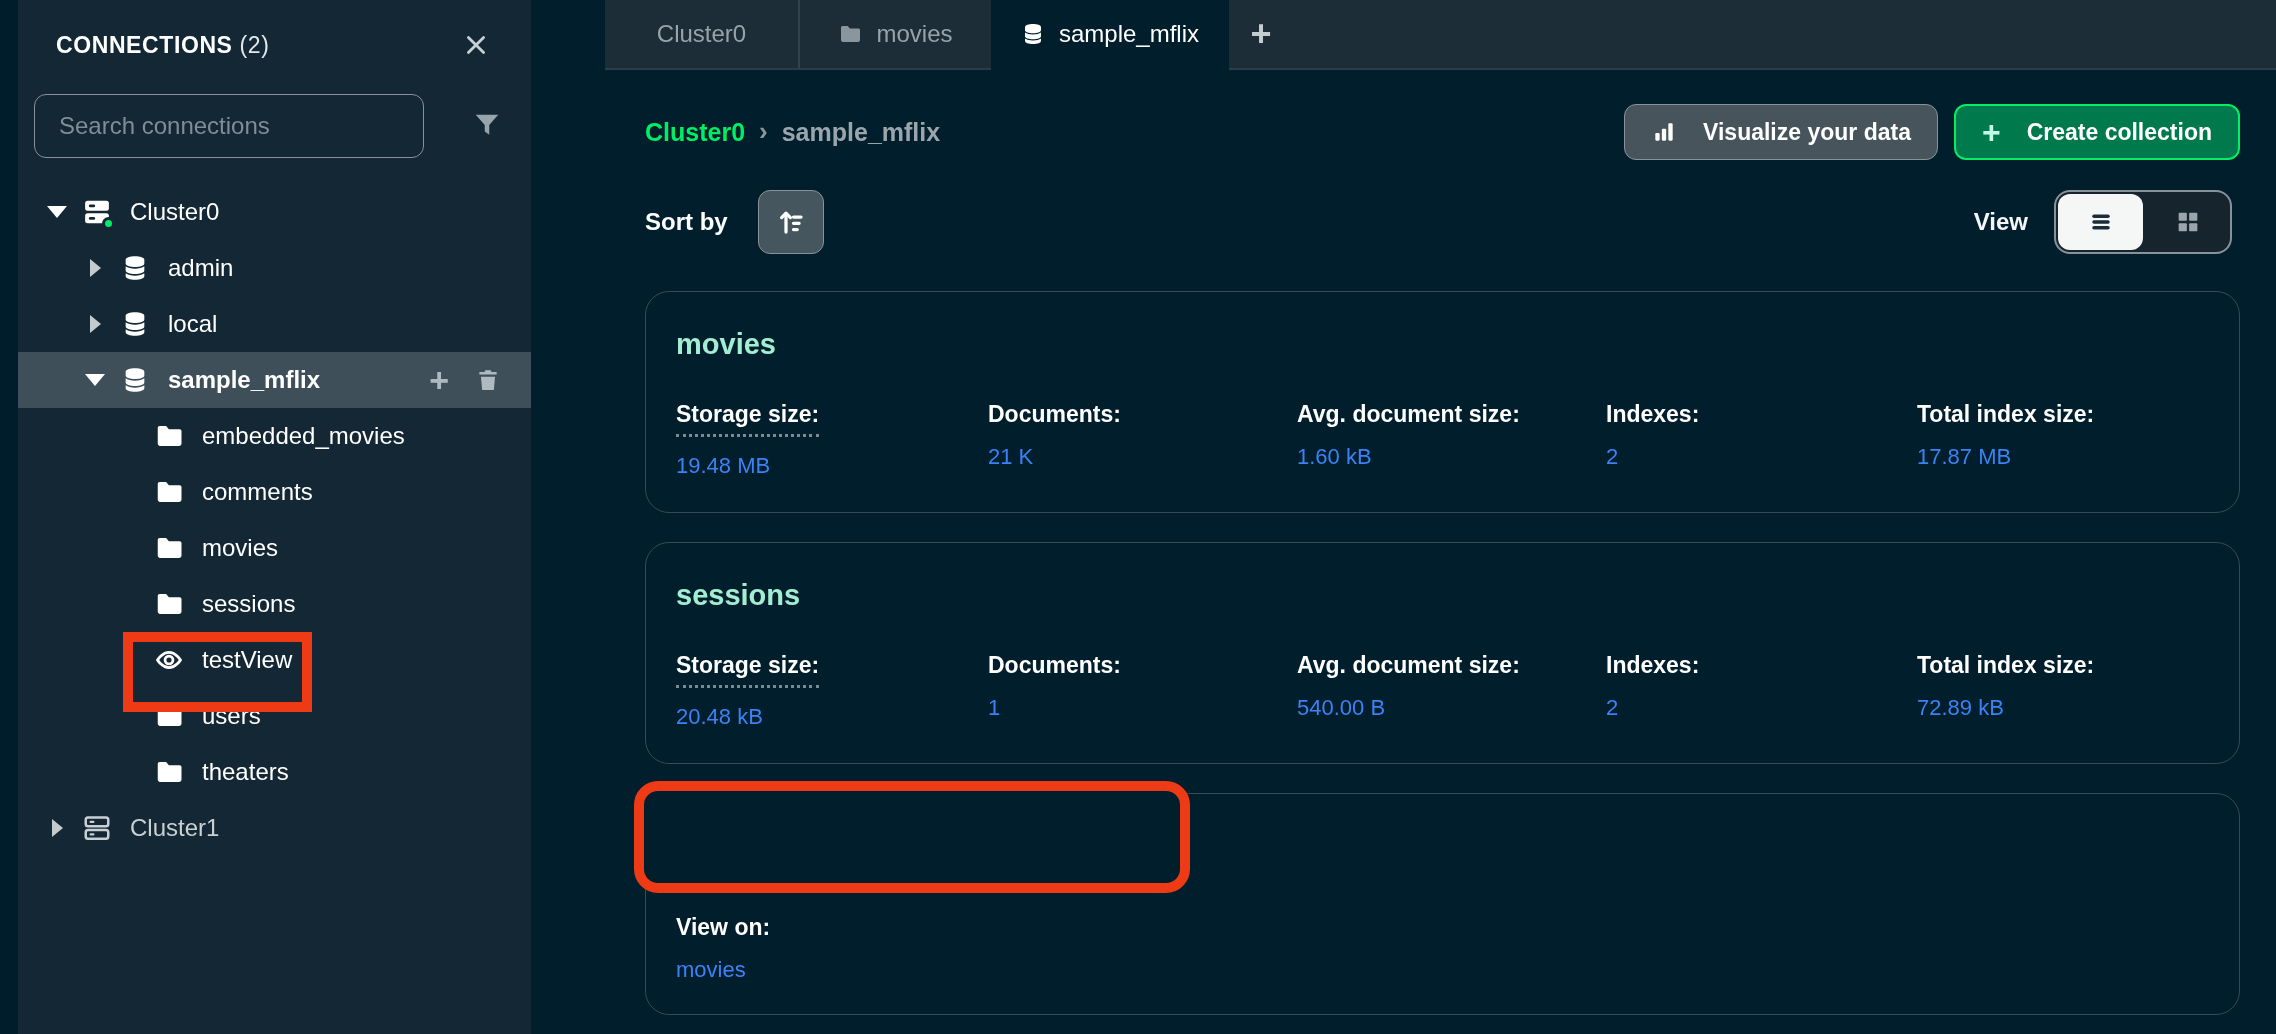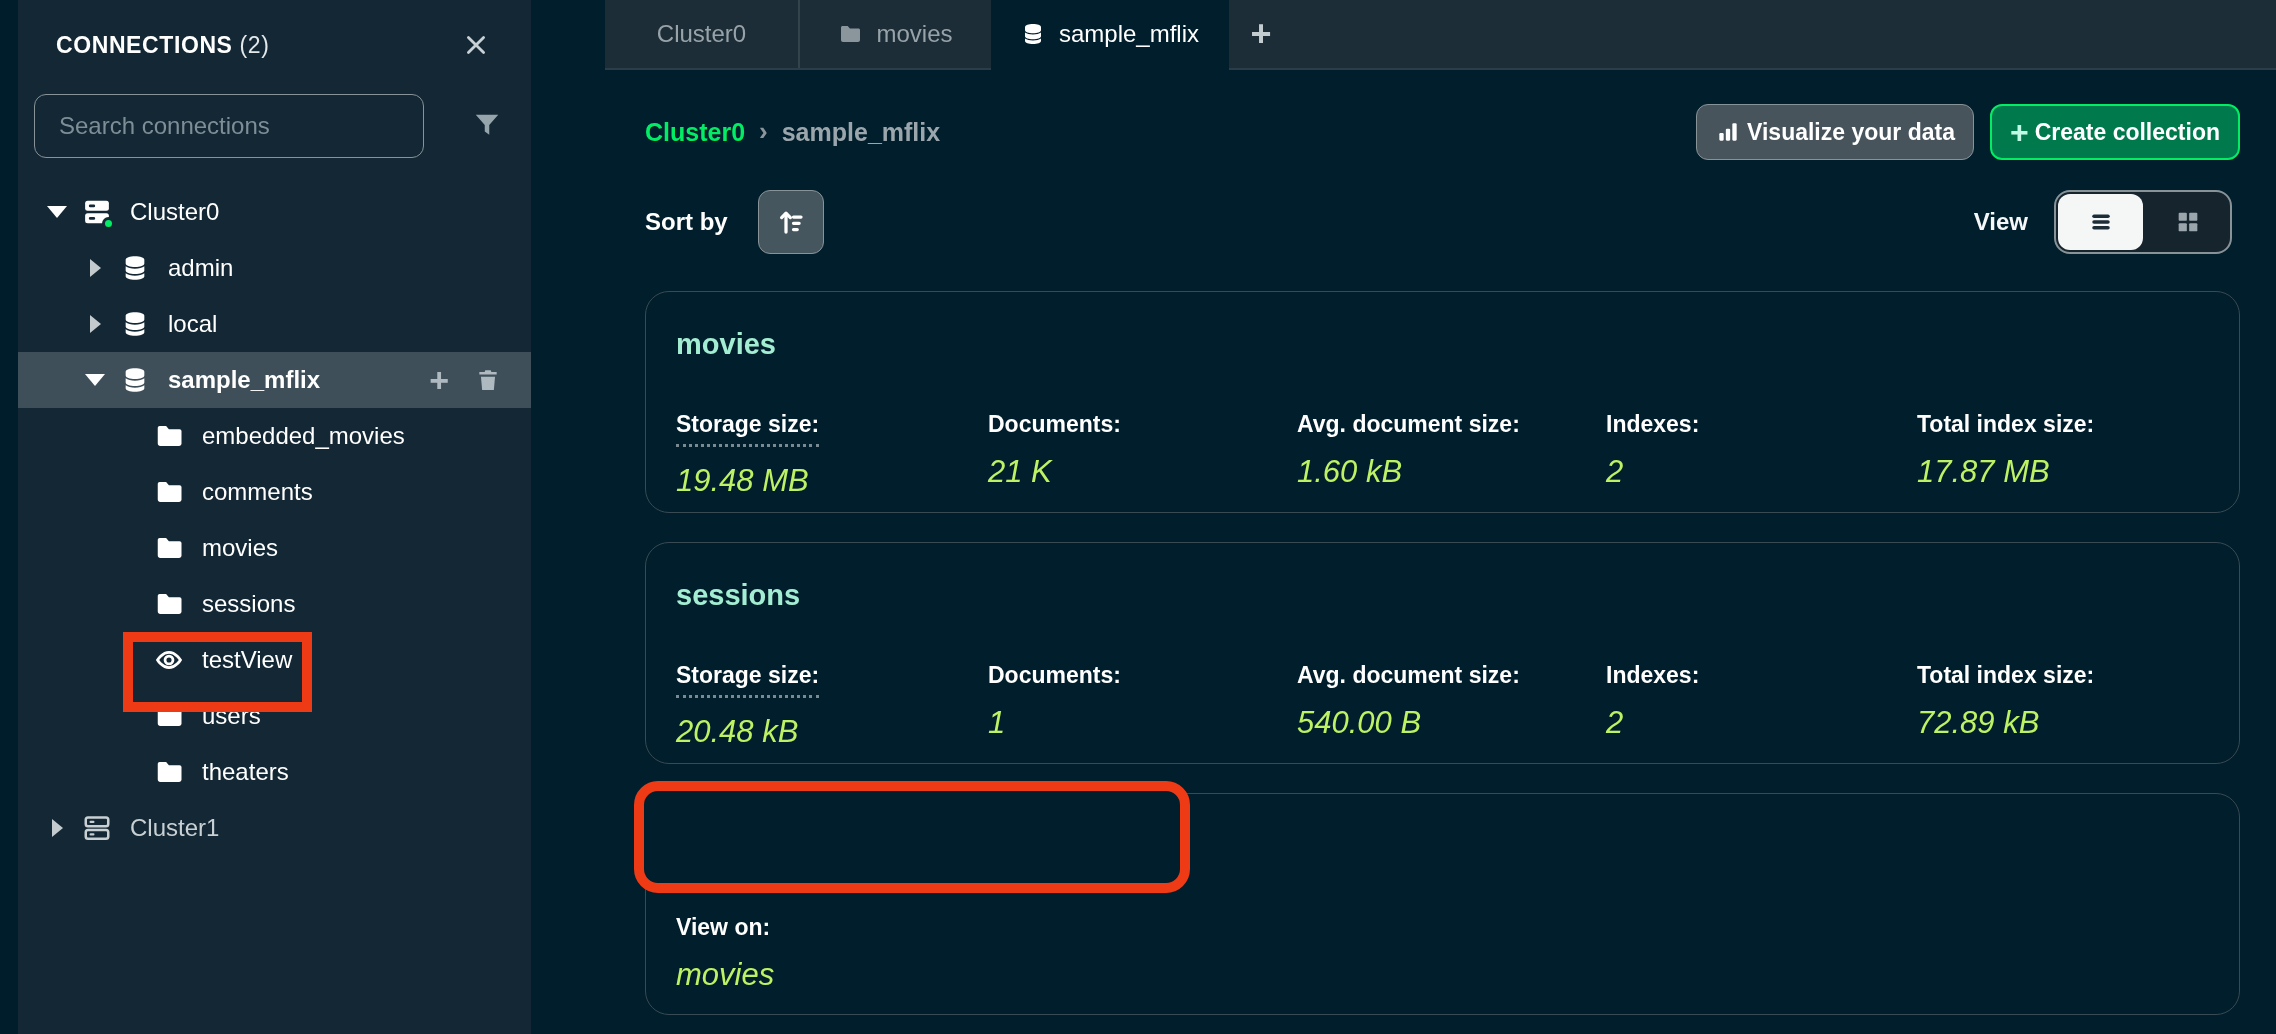--- a/index.html
+++ b/index.html
@@ -58,22 +58,22 @@
   .tab-add{ width:64px; display:flex; align-items:center; justify-content:center; font-size:36px; font-weight:700; color:#C3CCCF; cursor:pointer; }
 
   .content{ padding:0 36px 0 40px; }
   .header-row{ margin-top:34px; display:flex; align-items:center; justify-content:space-between; }
   .breadcrumb{ display:flex; align-items:center; gap:14px; font-size:25px; font-weight:700; }
   .bc-cluster{ color:#00ED64; cursor:pointer; }
   .bc-sep{ color:#8B969C; font-size:26px; transform:translateY(-1px); }
   .bc-db{ color:#9BA6AC; }
   .actions{ display:flex; align-items:center; gap:16px; }
   .btn{
-    height:56px; border-radius:12px; display:flex; align-items:center; gap:6px;
-    padding:0 18px; font-size:23px; font-weight:700; color:#FFFFFF; cursor:pointer;
+    height:56px; border-radius:12px; display:flex; align-items:center; gap:26px;
+    padding:0 26px; font-size:23px; font-weight:700; color:#FFFFFF; cursor:pointer;
     background:#47545C; border:1px solid #889397;
   }
   .btn .bicon{ display:flex; }
   .btn.primary{ background:#00794D; border:2px solid #00ED64; }
   .btn.primary .plus-glyph{ color:#C0FAE6; font-size:32px; font-weight:700; line-height:0; }
 
   .controls-row{ margin-top:30px; display:flex; align-items:center; padding-right:8px; }
   .sort-label{ font-size:24px; font-weight:700; color:#FFFFFF; }
   .select{
     margin-left:26px; width:415px; height:64px; border:1px solid #889397; border-radius:12px;
@@ -95,24 +95,24 @@
   .card{
     height:222px; border:1.5px solid #3A4A54; border-radius:24px; background:#001E2B;
     padding:36px 30px 0 30px; margin-bottom:29px;
   }
   .card-title-row{ display:flex; align-items:center; gap:26px; }
   .card-title{ font-size:29px; font-weight:700; color:#A3EDD2; cursor:pointer; }
   .badge{ height:42px; border-radius:21px; display:flex; align-items:center; gap:10px; padding:0 20px;
           font-size:19px; font-weight:700; letter-spacing:1px; }
   .badge.dark{ background:#152B37; border:2px solid #5C6C75; color:#FFFFFF; }
   .badge.gray{ background:#5C6C75; border:2px solid #889397; color:#F9FBFA; }
-  .stats{ margin-top:50px; display:grid; grid-template-columns:312px 309px 309px 311px 1fr; }
+  .stats{ margin-top:40px; display:grid; grid-template-columns:312px 309px 309px 311px 1fr; }
   .stat-label{ font-size:23px; font-weight:700; color:#FFFFFF; display:inline-block; }
   .stat-label.dotted{ border-bottom:3px dotted #7A8A92; padding-bottom:6px; }
-  .stat-value{ margin-top:16px; font-size:31px; color:#bef264;font-style:italic; }
+  .stat-value{ margin-top:16px; font-size:22px; color:#3b82f6; }
   .stats-single{ margin-top:42px; }
 
   
   .annot{ position:absolute; border:10px solid #EE3B16; pointer-events:none; z-index:10; }
   .annot.sb{ left:123px; top:632px; width:189px; height:80px; }
   .annot.card{ left:634px; top:781px; width:556px; height:112px; }
 
   svg{ display:block; }
 </style>
 </head>

